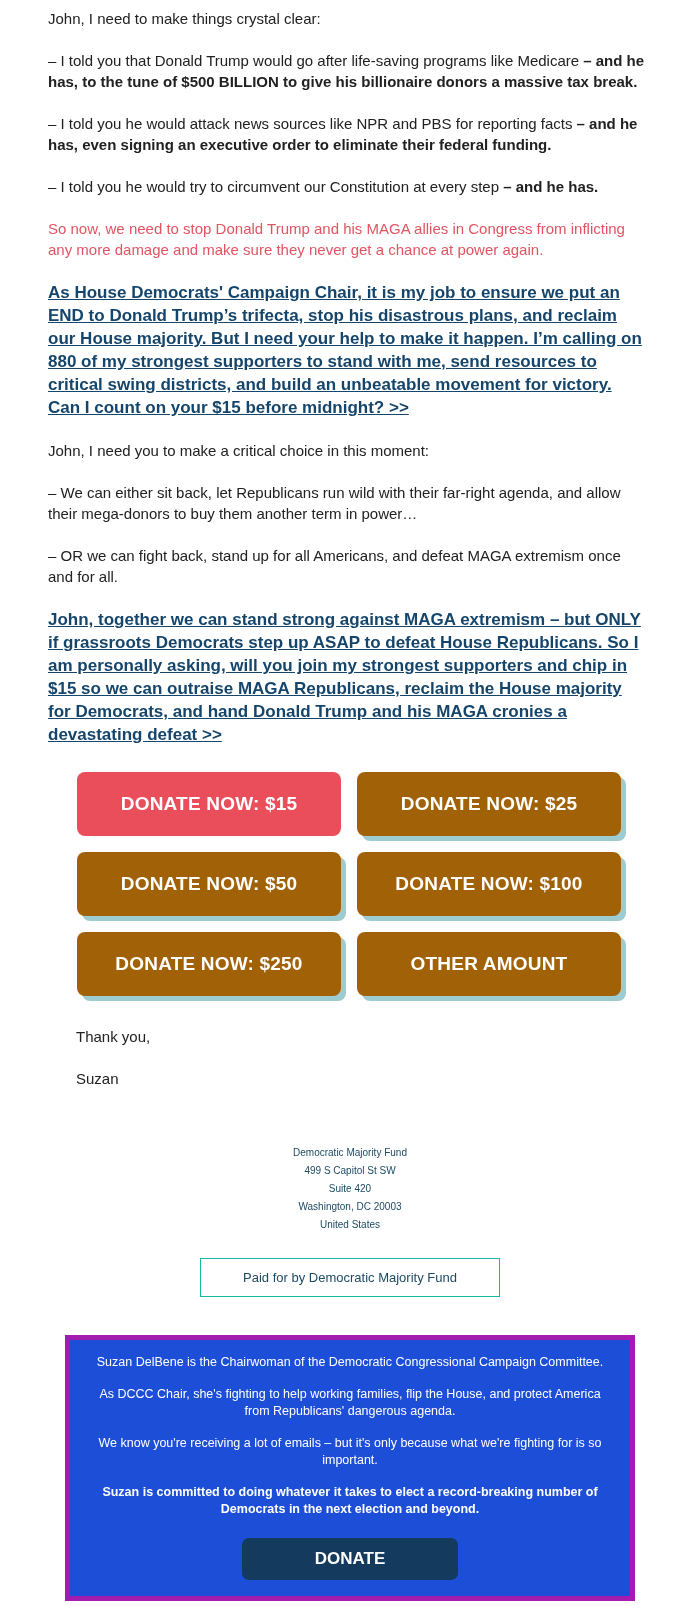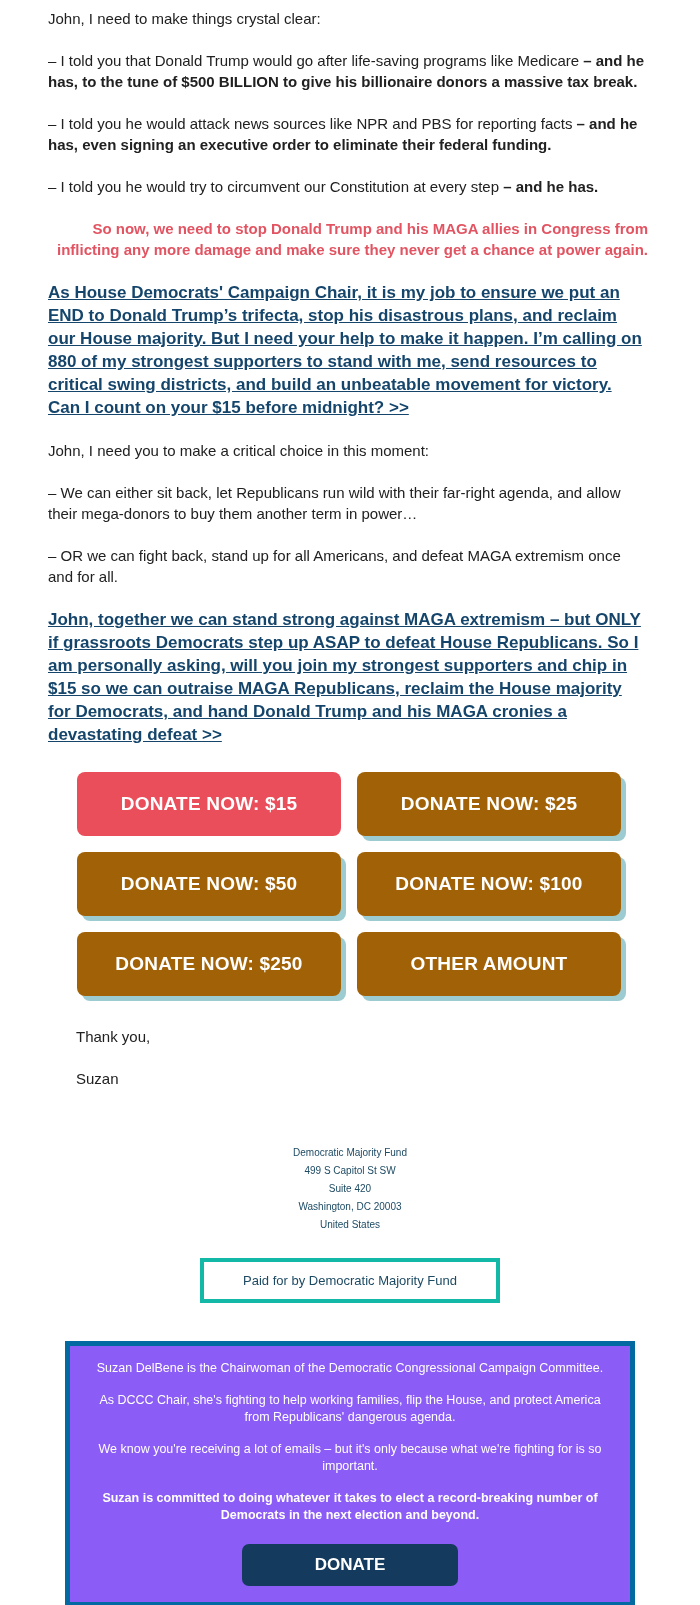--- a/index.html
+++ b/index.html
@@ -13,22 +13,21 @@
   }
   .email-body {
     padding: 8px 52px 0 48px;
     font-size: 15px;
     line-height: 21px;
   }
   .email-body p { margin: 0 0 21px 0; }
   .para-bold { font-weight: bold; }
   .red-para {
     color: #e25462;
-    font-weight: bold;
-    text-align: right;
+    font-weight: normal;
   }
   .link-para {
     color: #15456b;
     font-weight: bold;
     text-decoration: underline;
     font-size: 17px;
     line-height: 23px;
     cursor: pointer;
   }
   .btn-grid {
@@ -67,31 +66,31 @@
   .address-block {
     margin-top: 55px;
     text-align: center;
     color: #1d4a63;
     font-size: 10px;
     line-height: 18px;
   }
   .paidfor-box {
     width: 300px;
     margin: 24px auto 0 auto;
-    border: 4px solid #14b8a6;
+    border: 1px solid #14b8a6;
     padding: 11px 8px;
     text-align: center;
     color: #1d4a63;
     font-size: 13px;
   }
   .about-box {
     width: 570px;
     margin: 38px auto 0 auto;
-    background: #8b5cf6;
-    border: 5px solid #0369a1;
+    background: #1d4ed8;
+    border: 5px solid #a21caf;
     padding: 14px 16px 14px 16px;
     text-align: center;
     color: #ffffff;
     font-size: 12.5px;
     line-height: 17px;
   }
   .about-box p { margin: 0 0 15px 0; }
   .about-donate-btn {
     display: block;
     width: 216px;

